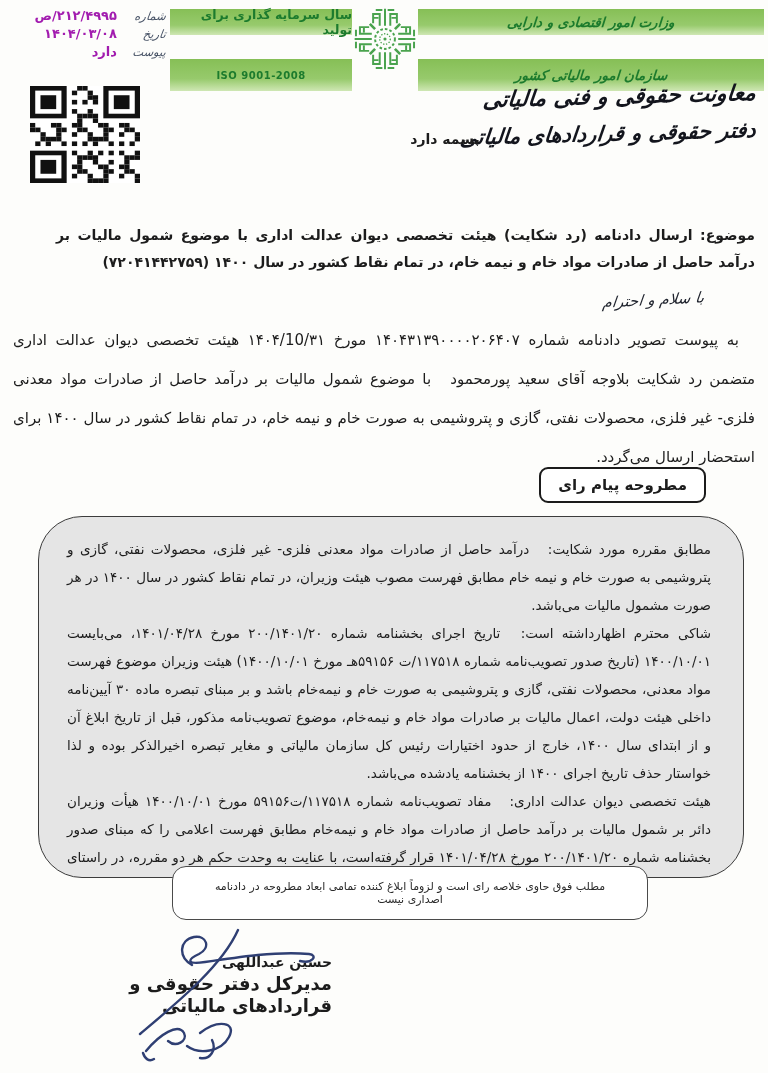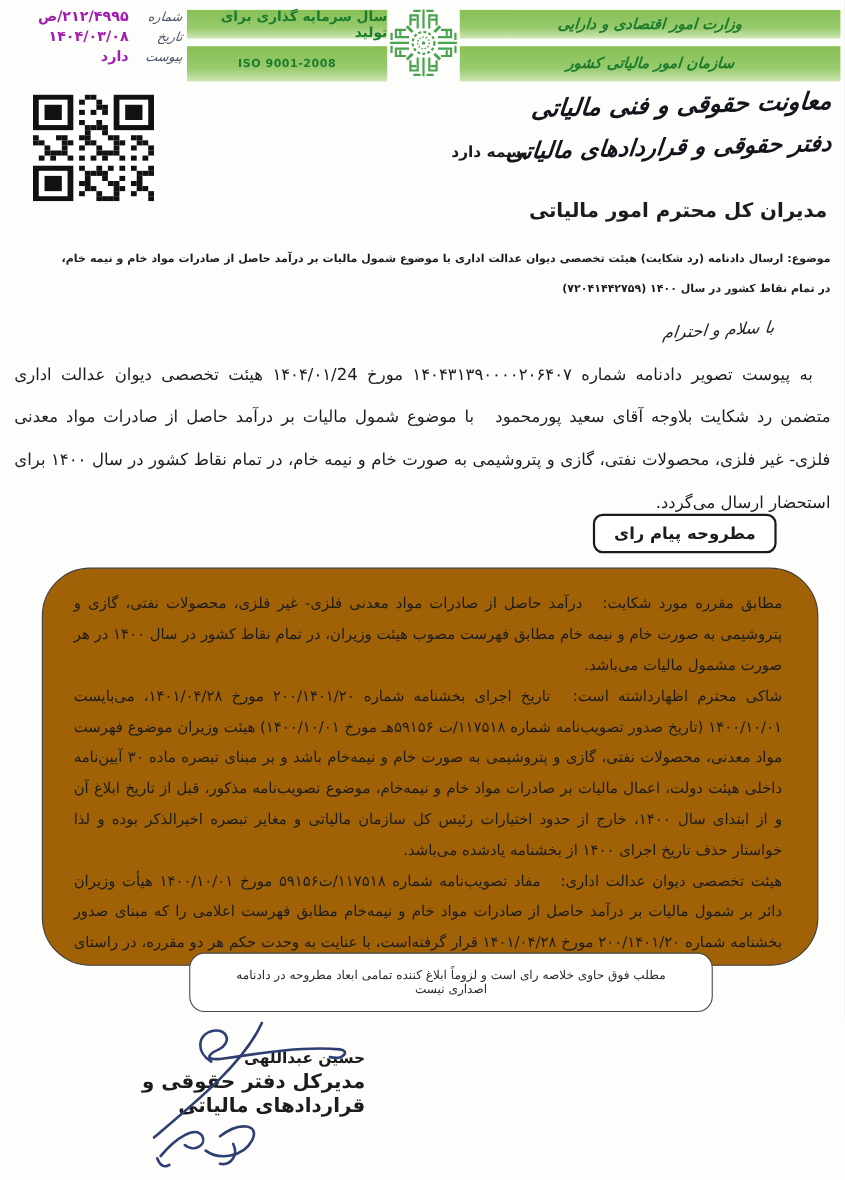--- a/index.html
+++ b/index.html
@@ -12,53 +12,53 @@
   
   .meta{position:absolute;left:8px;top:8px;width:158px;}
   .meta-row{display:flex;align-items:baseline;gap:9px;justify-content:flex-start;margin-bottom:3px;}
   .meta-label{font-size:11.5px;color:#4a5568;font-style:italic;transform:skewX(-8deg);width:40px;flex:0 0 auto;}
   .meta-value{font-size:13px;font-weight:bold;color:#a21caf;white-space:nowrap;}
   
   .band{background:linear-gradient(180deg,var(--band-green-top,#86bf56) 0%,var(--band-green-mid,#97ca6c) 62%,var(--band-green-bottom,#cfe7b4) 100%);
         display:flex;align-items:center;justify-content:center;}
   .band-left{position:absolute;left:170px;top:9px;width:182px;}
   .band-right{position:absolute;left:418px;top:9px;width:346px;}
-  .band-row1{height:26px;margin-bottom:7px;}
+  .band-row1{height:26px;margin-bottom:24px;}
   .band-row2{height:32px;}
   .band-slogan{font-size:12.5px;font-weight:bold;color:var(--band-text,#1c7b2d);}
   .band-iso{font-size:10px;font-weight:bold;color:var(--band-text,#1c7b2d);direction:ltr;letter-spacing:.5px;}
   .band-calli{font-size:13.5px;font-weight:bold;font-style:italic;color:var(--band-text,#1c7b2d);transform:skewX(-4deg);}
   
   .emblem{position:absolute;left:352px;top:2px;width:66px;height:74px;}
   
   .dept{position:absolute;right:12px;text-align:right;font-weight:bold;color:#13151d;
         font-style:italic;transform:skewX(-7deg) rotate(-1.5deg);transform-origin:right center;}
   .dept1{top:80px;font-size:22px;}
   .dept2{top:118px;font-size:21px;}
   
   .qr{position:absolute;left:30px;top:86px;width:110px;height:97px;}
   
   .besmeh{position:absolute;left:398px;top:131px;width:94px;text-align:center;font-size:14px;font-weight:bold;}
   .recipient{position:absolute;right:16px;top:181px;font-size:18px;font-weight:bold;}
   
-  .subject{position:absolute;right:13px;left:28px;top:222px;font-size:10px;font-weight:bold;
+  .subject{position:absolute;right:13px;left:28px;top:222px;font-size:14px;font-weight:bold;
            line-height:27px;text-align:justify;margin-left:28px;}
   
   .salutation{position:absolute;right:64px;top:291px;font-size:15px;font-style:italic;
               transform:skewX(-9deg) rotate(-3deg);color:#20242e;}
   
   .body-par{position:absolute;right:13px;left:13px;top:321px;font-size:15px;line-height:39px;
             text-align:justify;text-indent:16px;}
   .b{font-weight:normal;margin-left:12px;}
   
   .summary-label{position:absolute;right:62px;top:467px;border:2px solid #1b1b1b;border-radius:9px;
                  padding:7px 17px;font-size:15px;font-weight:bold;background:#fff;}
   .bigbox{position:absolute;left:38px;top:516px;width:706px;height:362px;box-sizing:border-box;
           border:1.6px solid #3c3c3c;border-radius:44px;padding:18px 32px 6px 28px;
-          font-size:13.5px;line-height:28px;text-align:justify;overflow:hidden;background:#a16207;}
+          font-size:13.5px;line-height:28px;text-align:justify;overflow:hidden;background:#e5e5e5;}
   .bigbox p{margin:0;}
   
   .notebox{position:absolute;left:172px;top:866px;width:476px;min-height:54px;box-sizing:border-box;
            border:1.3px solid #4a4a4a;border-radius:14px;display:flex;align-items:center;justify-content:center;
            text-align:center;font-size:11px;color:#2a2a2a;padding:6px 24px;background:#fff;}
   
   .signer{position:absolute;left:104px;top:951px;width:228px;text-align:right;font-weight:bold;line-height:22px;}
   .signer-name{font-size:14px;}
   .signer-title{font-size:18px;}
   .sig-svg{position:absolute;left:116px;top:920px;width:232px;height:148px;pointer-events:none;}
@@ -233,27 +233,26 @@
       <rect x="70" y="0" width="35" height="35" fill="#111"></rect>
       <rect x="75" y="5" width="25" height="25" fill="#fff"></rect>
       <rect x="80" y="10" width="15" height="15" fill="#111"></rect>
       <rect x="0" y="70" width="35" height="35" fill="#111"></rect>
       <rect x="5" y="75" width="25" height="25" fill="#fff"></rect>
       <rect x="10" y="80" width="15" height="15" fill="#111"></rect>
     </svg>
 
   <div class="besmeh">بسمه دارد</div>
 
-  <div class="recipient">مدیران کل محترم امور مالیاتی</div>
 
   <div class="subject">موضوع: ارسال دادنامه (رد شکایت) هیئت تخصصی دیوان عدالت اداری با موضوع شمول مالیات بر درآمد حاصل از صادرات مواد خام و نیمه خام، در تمام نقاط کشور در سال ۱۴۰۰ (۷۲۰۴۱۴۴۲۷۵۹)</div>
 
   <div class="salutation">با سلام و احترام</div>
 
-  <div class="body-par"><span>به پیوست تصویر دادنامه شماره ۱۴۰۴۳۱۳۹۰۰۰۰۲۰۶۴۰۷ مورخ ۱۴۰۴/۰۱/24 هیئت تخصصی دیوان عدالت اداری </span><span class="b">متضمن رد شکایت بلاوجه آقای سعید پورمحمود</span><span> با موضوع شمول مالیات بر درآمد حاصل از صادرات مواد معدنی فلزی- غیر فلزی، محصولات نفتی، گازی و پتروشیمی به صورت خام و نیمه خام، در تمام نقاط کشور در سال ۱۴۰۰ برای استحضار ارسال می‌گردد.</span></div>
+  <div class="body-par"><span>به پیوست تصویر دادنامه شماره ۱۴۰۴۳۱۳۹۰۰۰۰۲۰۶۴۰۷ مورخ ۱۴۰۴/10/۳۱ هیئت تخصصی دیوان عدالت اداری </span><span class="b">متضمن رد شکایت بلاوجه آقای سعید پورمحمود</span><span> با موضوع شمول مالیات بر درآمد حاصل از صادرات مواد معدنی فلزی- غیر فلزی، محصولات نفتی، گازی و پتروشیمی به صورت خام و نیمه خام، در تمام نقاط کشور در سال ۱۴۰۰ برای استحضار ارسال می‌گردد.</span></div>
 
   <div class="summary-label">مطروحه پیام رای</div>
 
   <div class="bigbox">
     <p><span class="b">مطابق مقرره مورد شکایت:</span><span> درآمد حاصل از صادرات مواد معدنی فلزی- غیر فلزی، محصولات نفتی، گازی و پتروشیمی به صورت خام و نیمه خام مطابق فهرست مصوب هیئت وزیران، در تمام نقاط کشور در سال ۱۴۰۰ در هر صورت مشمول مالیات می‌باشد.</span></p>
     <p><span class="b">شاکی محترم اظهارداشته است:</span><span> تاریخ اجرای بخشنامه شماره ۲۰۰/۱۴۰۱/۲۰ مورخ ۱۴۰۱/۰۴/۲۸، می‌بایست ۱۴۰۰/۱۰/۰۱ (تاریخ صدور تصویب‌نامه شماره ۱۱۷۵۱۸/ت ۵۹۱۵۶هـ مورخ ۱۴۰۰/۱۰/۰۱) هیئت وزیران موضوع فهرست مواد معدنی، محصولات نفتی، گازی و پتروشیمی به صورت خام و نیمه‌خام باشد و بر مبنای تبصره ماده ۳۰ آیین‌نامه داخلی هیئت دولت، اعمال مالیات بر صادرات مواد خام و نیمه‌خام، موضوع تصویب‌نامه مذکور، قبل از تاریخ ابلاغ آن و از ابتدای سال ۱۴۰۰، خارج از حدود اختیارات رئیس کل سازمان مالیاتی و مغایر تبصره اخیرالذکر بوده و لذا خواستار حذف تاریخ اجرای ۱۴۰۰ از بخشنامه یادشده می‌باشد.</span></p>
     <p><span class="b">هیئت تخصصی دیوان عدالت اداری:</span><span> مفاد تصویب‌نامه شماره ۱۱۷۵۱۸/ت۵۹۱۵۶ مورخ ۱۴۰۰/۱۰/۰۱ هیأت وزیران دائر بر شمول مالیات بر درآمد حاصل از صادرات مواد خام و نیمه‌خام مطابق فهرست اعلامی را که مبنای صدور بخشنامه شماره ۲۰۰/۱۴۰۱/۲۰ مورخ ۱۴۰۱/۰۴/۲۸ قرار گرفته‌است، با عنایت به وحدت حکم هر دو مقرره، در راستای حکم بند (ث) تبصره ۶ قانون بودجه سال ۱۴۰۰ دانسته و در نتیجه شکایت از بخشنامه سازمان را مردود اعلام نمود.</span></p>
   </div>
 
   <div class="notebox">مطلب فوق حاوی خلاصه رای است و لزوماً ابلاغ کننده تمامی ابعاد مطروحه در دادنامه اصداری نیست</div>

